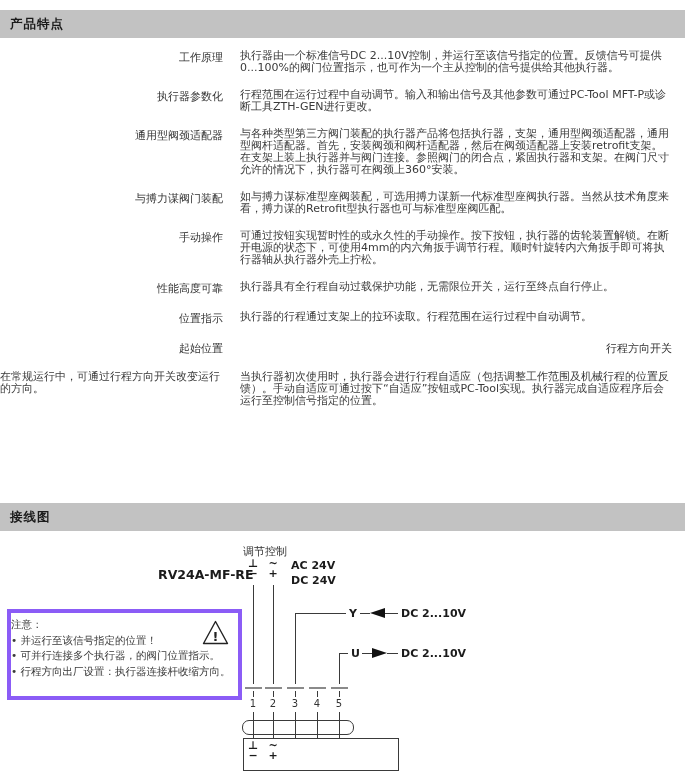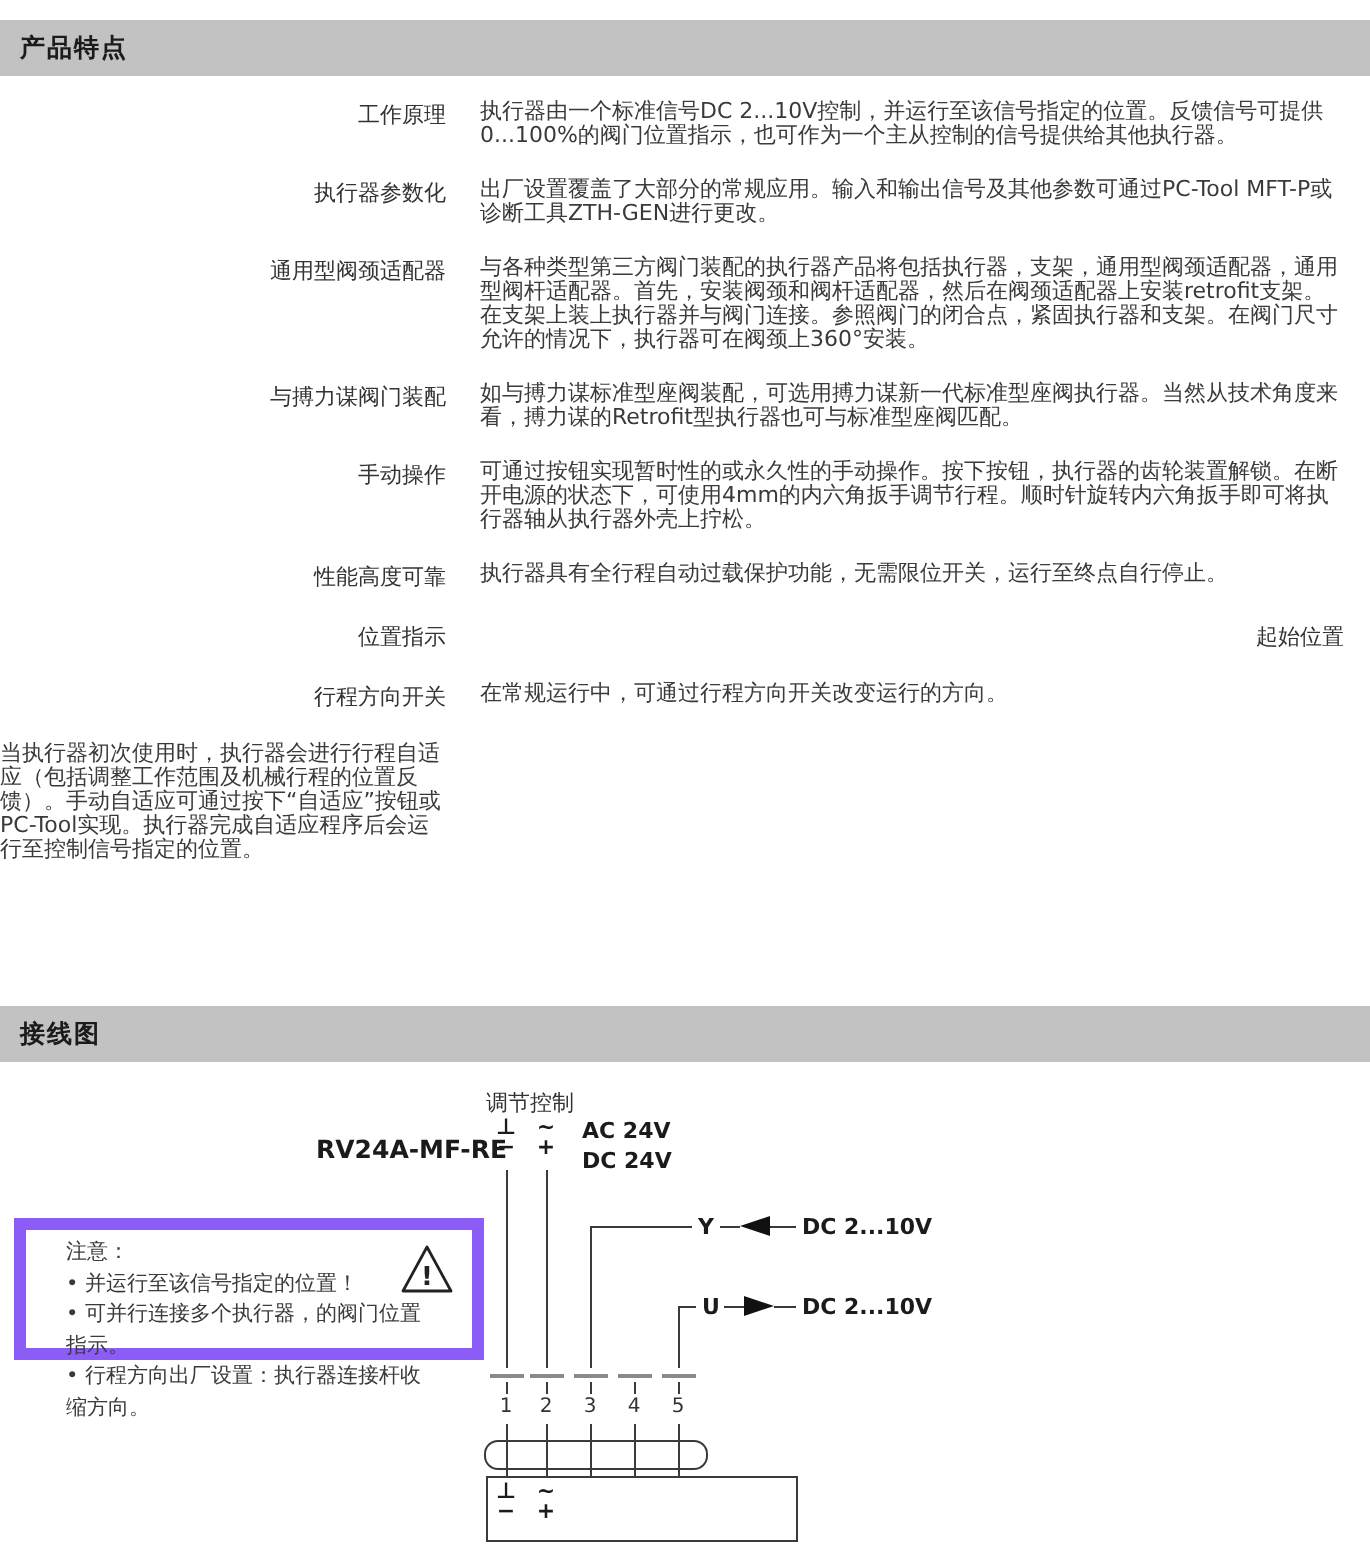--- a/index.html
+++ b/index.html
@@ -41,45 +41,46 @@
   .sym-col{position:absolute;width:16px;text-align:center;font-weight:bold;color:#1b1b1b;
            font-size:11px;line-height:10px;}
   .term-num{position:absolute;width:14px;text-align:center;font-size:10px;color:#333;line-height:12px;}
   .arrow-left{position:absolute;width:0;height:0;border-top:5px solid transparent;
               border-bottom:5px solid transparent;border-right:15px solid #111;}
   .arrow-right{position:absolute;width:0;height:0;border-top:5px solid transparent;
                border-bottom:5px solid transparent;border-left:15px solid #111;}
   #cable-ellipse{position:absolute;border:1px solid #3a3a3a;border-radius:7px;background:transparent;}
   #actuator-box{position:absolute;border:1px solid #3a3a3a;background:transparent;}
   #note-box{
-    position:absolute;left:7px;top:79px;width:235px;height:71px;border:6px solid #8b5cf6;
-    box-sizing:border-box;padding:4px 20px;font-size:10.5px;line-height:15.5px;color:#3a3a3a;
+    position:absolute;left:7px;top:79px;width:235px;height:91px;border:4px solid #8b5cf6;
+    box-sizing:border-box;padding:4px 0;font-size:10.5px;line-height:15.5px;color:#3a3a3a;
   }
   .note-item::before{content:"• ";}
   #warning-icon{position:absolute;right:9px;top:7px;}
 </style>
 </head>
 <body>
 
 <div class="section-bar" id="features-bar">产品特点</div>
 
 <div id="features">
   <div class="feat-label">工作原理</div>
   <div class="feat-text">执行器由一个标准信号DC 2...10V控制，并运行至该信号指定的位置。反馈信号可提供0...100%的阀门位置指示，也可作为一个主从控制的信号提供给其他执行器。</div>
   <div class="feat-label">执行器参数化</div>
-  <div class="feat-text">出厂设置覆盖了大部分的常规应用。输入和输出信号及其他参数可通过PC-Tool MFT-P或诊断工具ZTH-GEN进行更改。</div>
+  <div class="feat-text">行程范围在运行过程中自动调节。输入和输出信号及其他参数可通过PC-Tool MFT-P或诊断工具ZTH-GEN进行更改。</div>
   <div class="feat-label">通用型阀颈适配器</div>
   <div class="feat-text">与各种类型第三方阀门装配的执行器产品将包括执行器，支架，通用型阀颈适配器，通用型阀杆适配器。首先，安装阀颈和阀杆适配器，然后在阀颈适配器上安装retrofit支架。在支架上装上执行器并与阀门连接。参照阀门的闭合点，紧固执行器和支架。在阀门尺寸允许的情况下，执行器可在阀颈上360°安装。</div>
   <div class="feat-label">与搏力谋阀门装配</div>
   <div class="feat-text">如与搏力谋标准型座阀装配，可选用搏力谋新一代标准型座阀执行器。当然从技术角度来看，搏力谋的Retrofit型执行器也可与标准型座阀匹配。</div>
   <div class="feat-label">手动操作</div>
   <div class="feat-text">可通过按钮实现暂时性的或永久性的手动操作。按下按钮，执行器的齿轮装置解锁。在断开电源的状态下，可使用4mm的内六角扳手调节行程。顺时针旋转内六角扳手即可将执行器轴从执行器外壳上拧松。</div>
   <div class="feat-label">性能高度可靠</div>
   <div class="feat-text">执行器具有全行程自动过载保护功能，无需限位开关，运行至终点自行停止。</div>
   <div class="feat-label">位置指示</div>
+  <div class="feat-text">执行器的行程通过支架上的拉环读取。行程范围在运行过程中自动调节。</div>
   <div class="feat-label">起始位置</div>
   <div class="feat-label">行程方向开关</div>
   <div class="feat-text">在常规运行中，可通过行程方向开关改变运行的方向。</div>
   <div class="feat-text">当执行器初次使用时，执行器会进行行程自适应（包括调整工作范围及机械行程的位置反馈）。手动自适应可通过按下“自适应”按钮或PC-Tool实现。执行器完成自适应程序后会运行至控制信号指定的位置。</div>
 </div>
 
 <div class="section-bar" id="wiring-bar">接线图</div>
 
 <div id="diagram">
 

